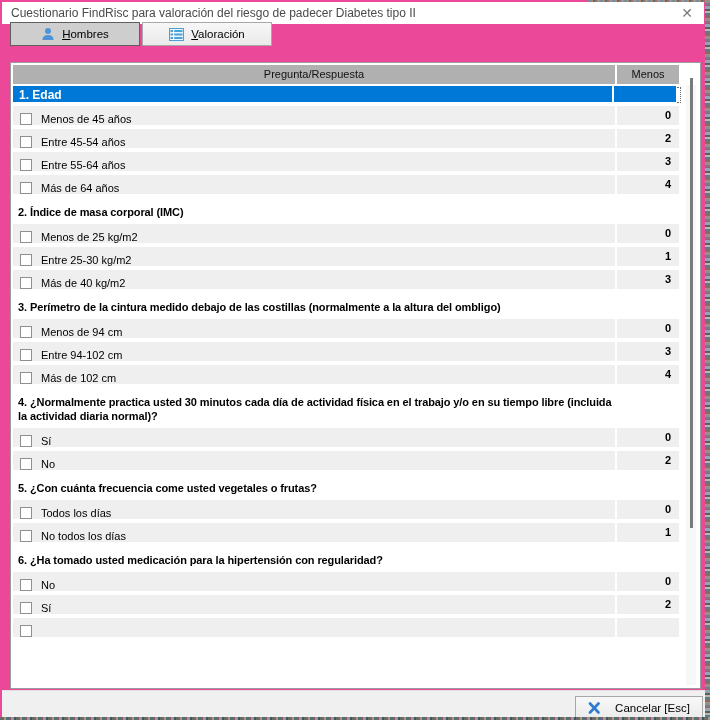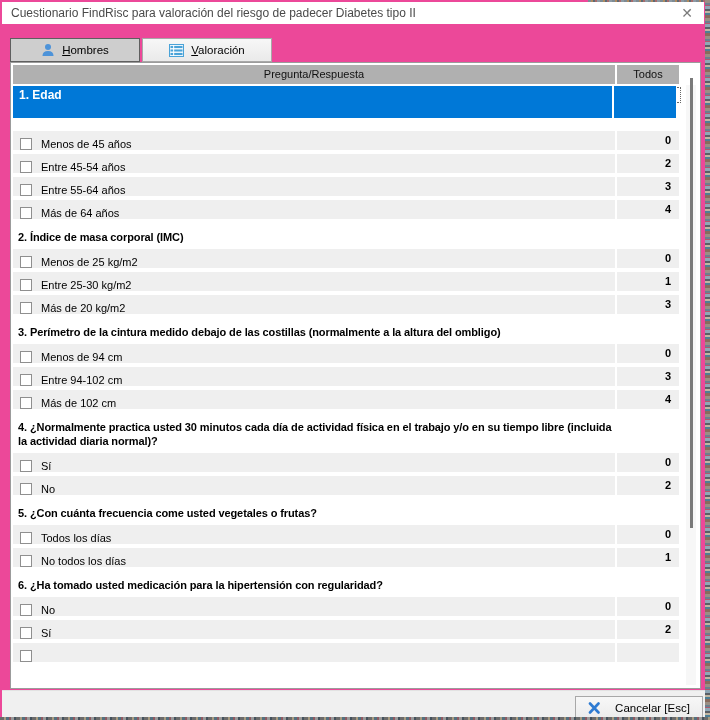--- a/index.html
+++ b/index.html
@@ -17,36 +17,36 @@
   .window { position:absolute; left:0; top:0; width:706px; height:717px;
     background:#ec4899; border:2px solid #ec4899; }
 
   
   .titlebar { position:relative; height:22px; background:#fff; }
   .title-text { position:absolute; left:9px; top:4px; font-size:12px; color:#4a4a4a; white-space:nowrap; }
   .close-btn { position:absolute; right:7px; top:1px; width:20px; height:20px;
     display:flex; align-items:center; justify-content:center; color:#7a7a7a; font-size:14px; cursor:default; }
 
   
-  .toolbar { position:absolute; left:8px; top:36px; display:flex; gap:2px; }
+  .toolbar { position:absolute; left:8px; top:20px; display:flex; gap:2px; }
   .tb-btn { width:130px; height:24px; display:flex; align-items:center; justify-content:center; gap:7px;
     font-size:11.5px; color:#000; border:1px solid #a8a8a8; background:linear-gradient(#f7f7f7,#eaeaea); }
   .tb-btn.active { background:#cecece; border:1px solid #5f5f5f; }
   .u { text-decoration:underline; }
   .tb-icon { display:block; }
 
   
   .grid { position:absolute; left:8px; top:60px; width:691px; height:627px;
     border:1px solid #9b9b9b; background:#fff; padding:2px 0 0 2px; }
   .grid-header { display:flex; height:19px; margin-bottom:2px; font-size:11px; color:#111; }
   .gh1 { width:602px; background:#b0b0b0; text-align:center; line-height:19px; margin-right:2px; }
   .gh2 { width:62px; background:#b0b0b0; text-align:center; line-height:19px; }
   .grid-body { width:668px; height:601px; overflow:hidden; }
 
-  .sel-row { display:flex; height:32px; margin-bottom:13px; }
+  .sel-row { display:flex; height:16px; margin-bottom:4px; }
   .sel-main { width:602px; background:#0078d7; color:#fff; font-weight:bold; font-size:12px;
     line-height:18px; padding-left:6px; margin-right:2px; }
   .sel-pts { width:62px; background:#0078d7; }
   .focus-bracket { width:4px; height:16px; margin:1px 0 0 1px;
     border:1px dotted #666; border-left:none; }
 
   .q-row { width:602px; margin:11px 0 5px 0; padding-left:5px; font-weight:bold;
     font-size:11px; letter-spacing:-0.1px; line-height:14px; color:#000; }
 
   .opt-row { display:flex; height:19px; margin-bottom:4px; }
@@ -95,21 +95,21 @@
         <rect x="1.5" y="9" width="12" height="2" fill="#4aa3d8"></rect>
         <rect x="4" y="1" width="1.2" height="11" fill="#ffffff" opacity="0.85"></rect>
       </svg>
       <span><span class="u">V</span><span>aloración</span></span>
     </button>
   </div>
 
   <div class="grid">
     <div class="grid-header">
       <div class="gh1">Pregunta/Respuesta</div>
-      <div class="gh2">Todos</div>
+      <div class="gh2">Menos</div>
     </div>
     <div class="grid-body">
         <div class="sel-row">
           <div class="sel-main">1. Edad</div>
           <div class="sel-pts"></div>
           <div class="focus-bracket"></div>
         </div>
         <div class="opt-row">
           <div class="opt-main">
             <span class="checkbox"></span>
@@ -149,21 +149,21 @@
         <div class="opt-row">
           <div class="opt-main">
             <span class="checkbox"></span>
             <span class="opt-label">Entre 25-30 kg/m2</span>
           </div>
           <div class="opt-pts">1</div>
         </div>
         <div class="opt-row">
           <div class="opt-main">
             <span class="checkbox"></span>
-            <span class="opt-label">Más de 20 kg/m2</span>
+            <span class="opt-label">Más de 40 kg/m2</span>
           </div>
           <div class="opt-pts">3</div>
         </div>
         <div class="q-row">3. Perímetro de la cintura medido debajo de las costillas (normalmente a la altura del ombligo)</div>
         <div class="opt-row">
           <div class="opt-main">
             <span class="checkbox"></span>
             <span class="opt-label">Menos de 94 cm</span>
           </div>
           <div class="opt-pts">0</div>

